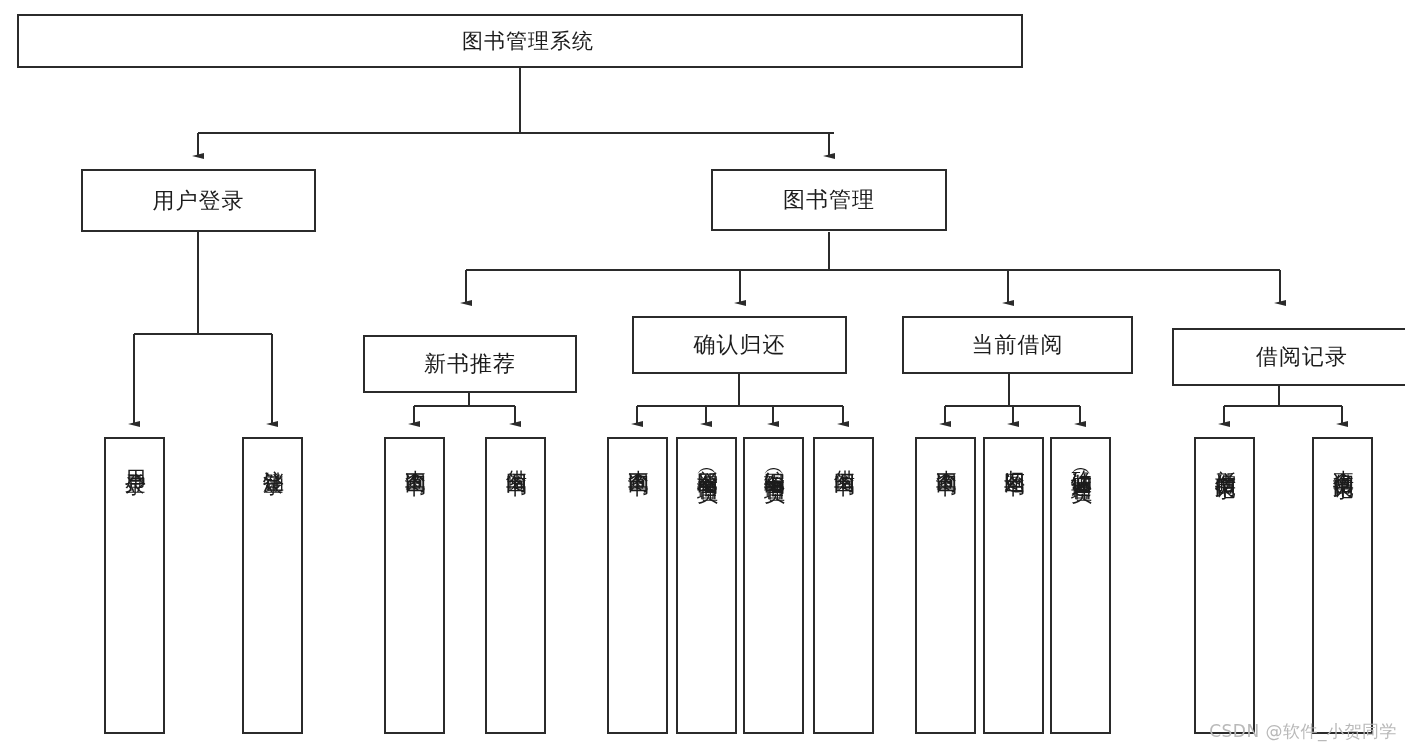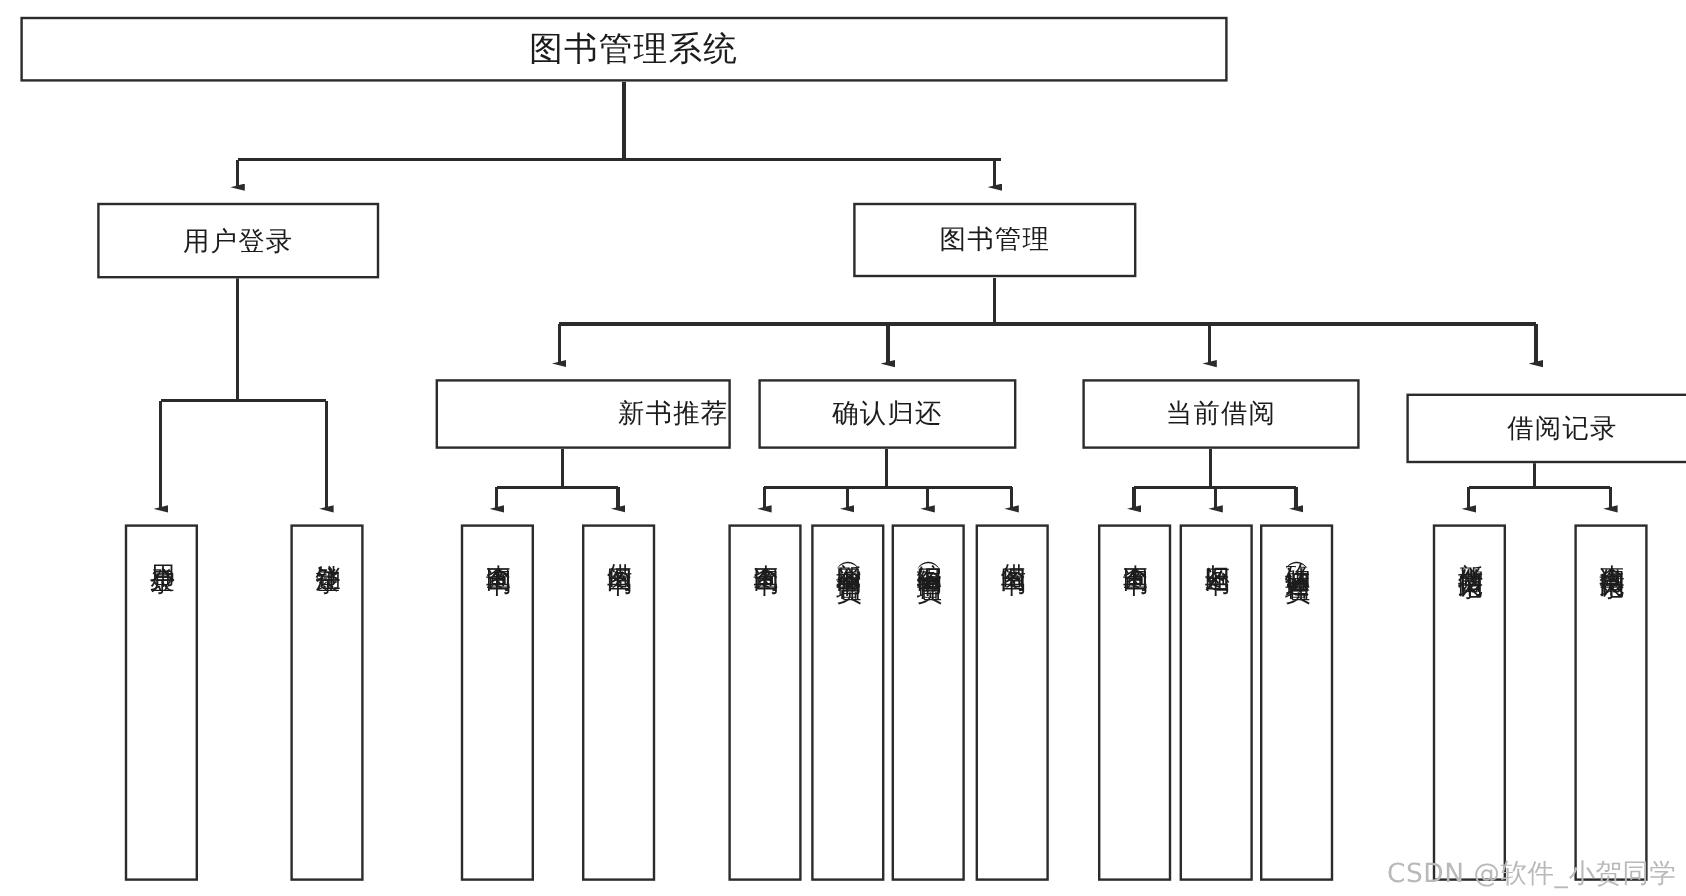--- a/index.html
+++ b/index.html
@@ -14,39 +14,39 @@
     background:#ffffff;
     display:flex;
     align-items:center;
     justify-content:center;
     color:#1c1c1c;
   }
   .node.h{
     font-size:22px;
     letter-spacing:1px;
   }
-  .node.root{font-size:28px;padding-left:16px;}
+  .node.root{font-size:21px;padding-left:16px;}
   .node.leaf{
     font-size:21px;
     padding:14px 0 14px 0;
     align-items:flex-start;
   }
   .vtext{
     writing-mode:vertical-rl;
     text-orientation:upright;
     line-height:1.04;
     letter-spacing:2px;
     white-space:nowrap;
     display:block;
   }
   .watermark{
     position:absolute;
     right:8px;
     bottom:4px;
-    font-size:22px;
+    font-size:17px;
     color:#b9b9b9;
     letter-spacing:.5px;
     white-space:nowrap;
     pointer-events:none;
   }
 </style>
 </head>
 <body>
 
 <div id="canvas">
@@ -105,21 +105,21 @@
     <span>图书管理系统</span>
   </div>
 
   <div class="node h" style="left:81px;top:169px;width:235px;height:63px;">
     <span>用户登录</span>
   </div>
   <div class="node h" style="left:711px;top:169px;width:236px;height:62px;">
     <span>图书管理</span>
   </div>
 
-  <div class="node h" style="left:363px;top:316px;width:246px;height:58px;justify-content:flex-end;">
+  <div class="node h" style="left:363px;top:335px;width:214px;height:58px;">
     <span>新书推荐</span>
   </div>
   <div class="node h" style="left:632px;top:316px;width:215px;height:58px;">
     <span>确认归还</span>
   </div>
   <div class="node h" style="left:902px;top:316px;width:231px;height:58px;">
     <span>当前借阅</span>
   </div>
   <div class="node h" style="left:1172px;top:316px;width:260px;height:58px;margin-top:12px;">
     <span>借阅记录</span>

